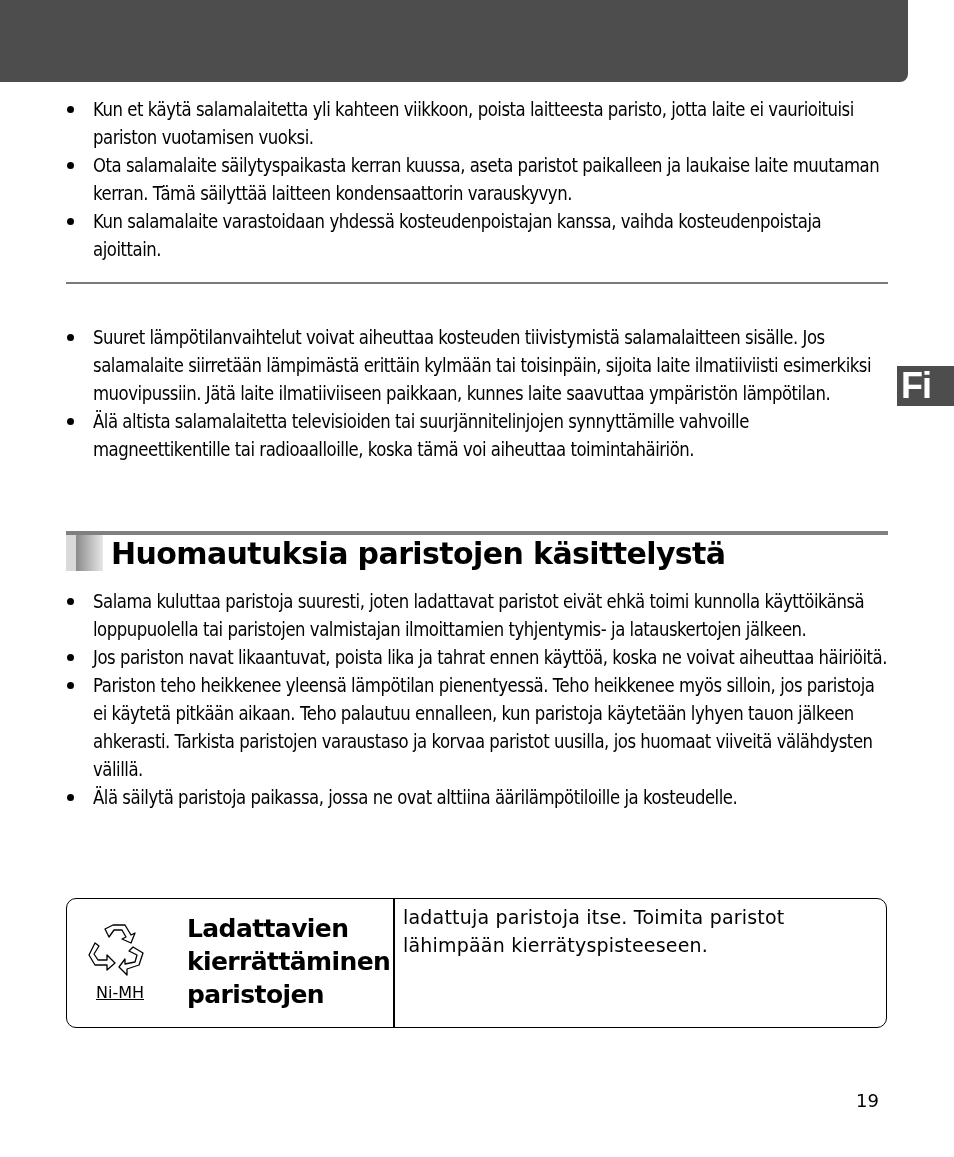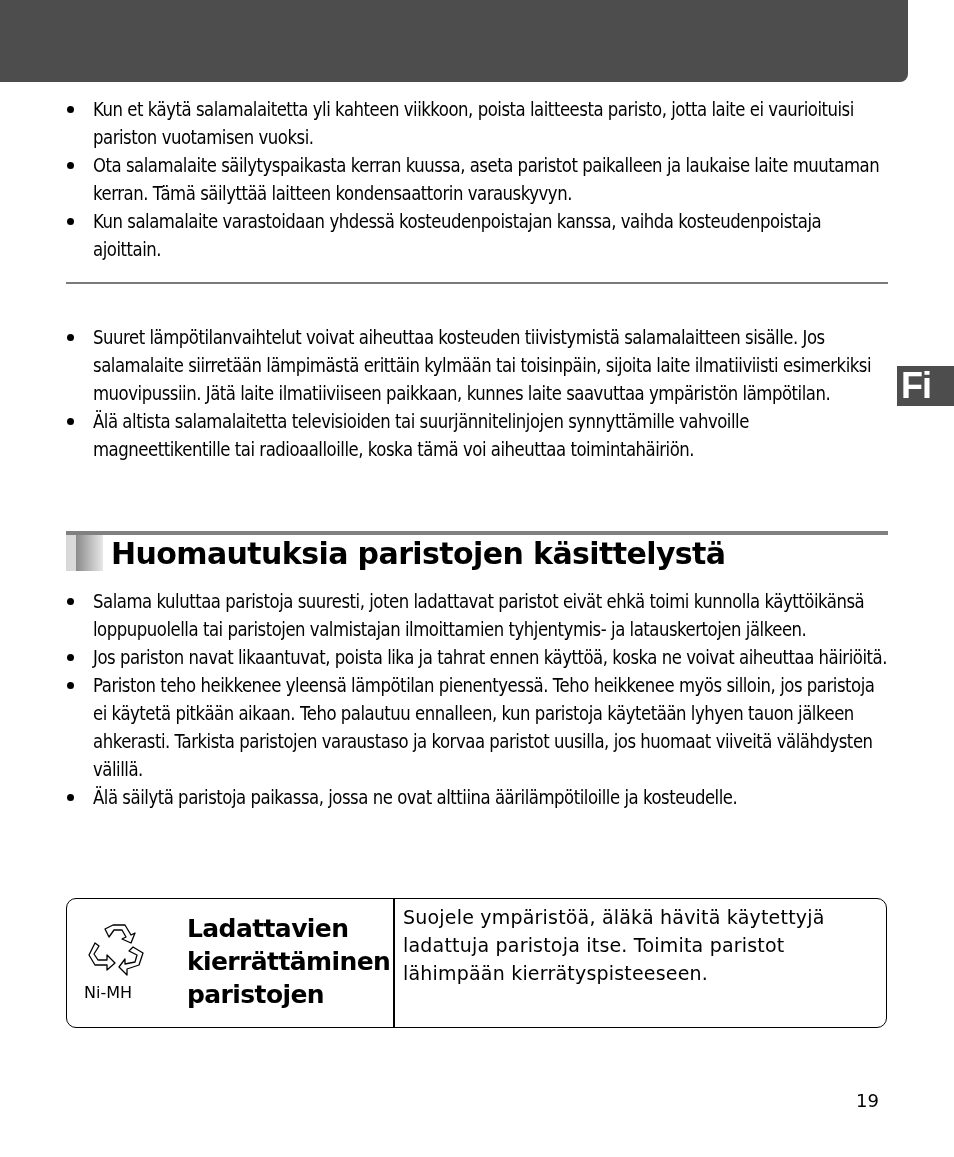--- a/index.html
+++ b/index.html
@@ -46,21 +46,21 @@
     position: absolute; left: 45px; top: 3px; margin: 0; font-family: "DejaVu Sans", sans-serif;
     font-weight: bold; font-size: 30px; line-height: 40px; letter-spacing: -0.6px; white-space: nowrap;
   }
   .recycle-box {
     position: absolute; left: 66px; top: 898px; width: 821px; height: 130px;
     border: 1.5px solid #000; border-radius: 10px; box-sizing: border-box;
   }
   .recycle-box .divider { position: absolute; left: 326px; top: 0; width: 1.5px; height: 100%; background: #000; }
   .recycle-box .icon { position: absolute; left: 18px; top: 24px; width: 64px; height: 56px; }
   .recycle-box .nimh {
-    position: absolute; left: 17px; top: 84px; font-family: "DejaVu Sans", sans-serif; font-size: 16px; line-height: 20px;
+    position: absolute; left: 29px; top: 84px; font-family: "DejaVu Sans", sans-serif; font-size: 16px; line-height: 20px; text-decoration: underline;
   }
   .recycle-box .title {
     position: absolute; left: 109px; top: 13px; font-family: "DejaVu Sans", sans-serif; font-weight: bold;
     font-size: 25px; line-height: 33px; letter-spacing: -0.6px; margin-left: 11px;
   }
   .recycle-box .body {
     position: absolute; left: 336px; top: 4px; width: 480px; font-family: "DejaVu Sans", sans-serif;
     font-size: 19px; line-height: 28px; letter-spacing: 0.2px;
   }
   .page-number {
@@ -122,19 +122,18 @@
     </g>
   </svg>
   <div class="nimh">Ni-MH</div>
   <div class="title">
     <div>Ladattavien</div>
     <div>kierrättäminen</div>
     <div>paristojen</div>
   </div>
   <div class="divider"></div>
   <div class="body">
-    <div>Suojele ympäristöä, äläkä hävitä käytettyjä</div>
     <div>ladattuja paristoja itse. Toimita paristot</div>
     <div>lähimpään kierrätyspisteeseen.</div>
   </div>
 </div>
 
 <div class="page-number">19</div>
 
 </body></html>

